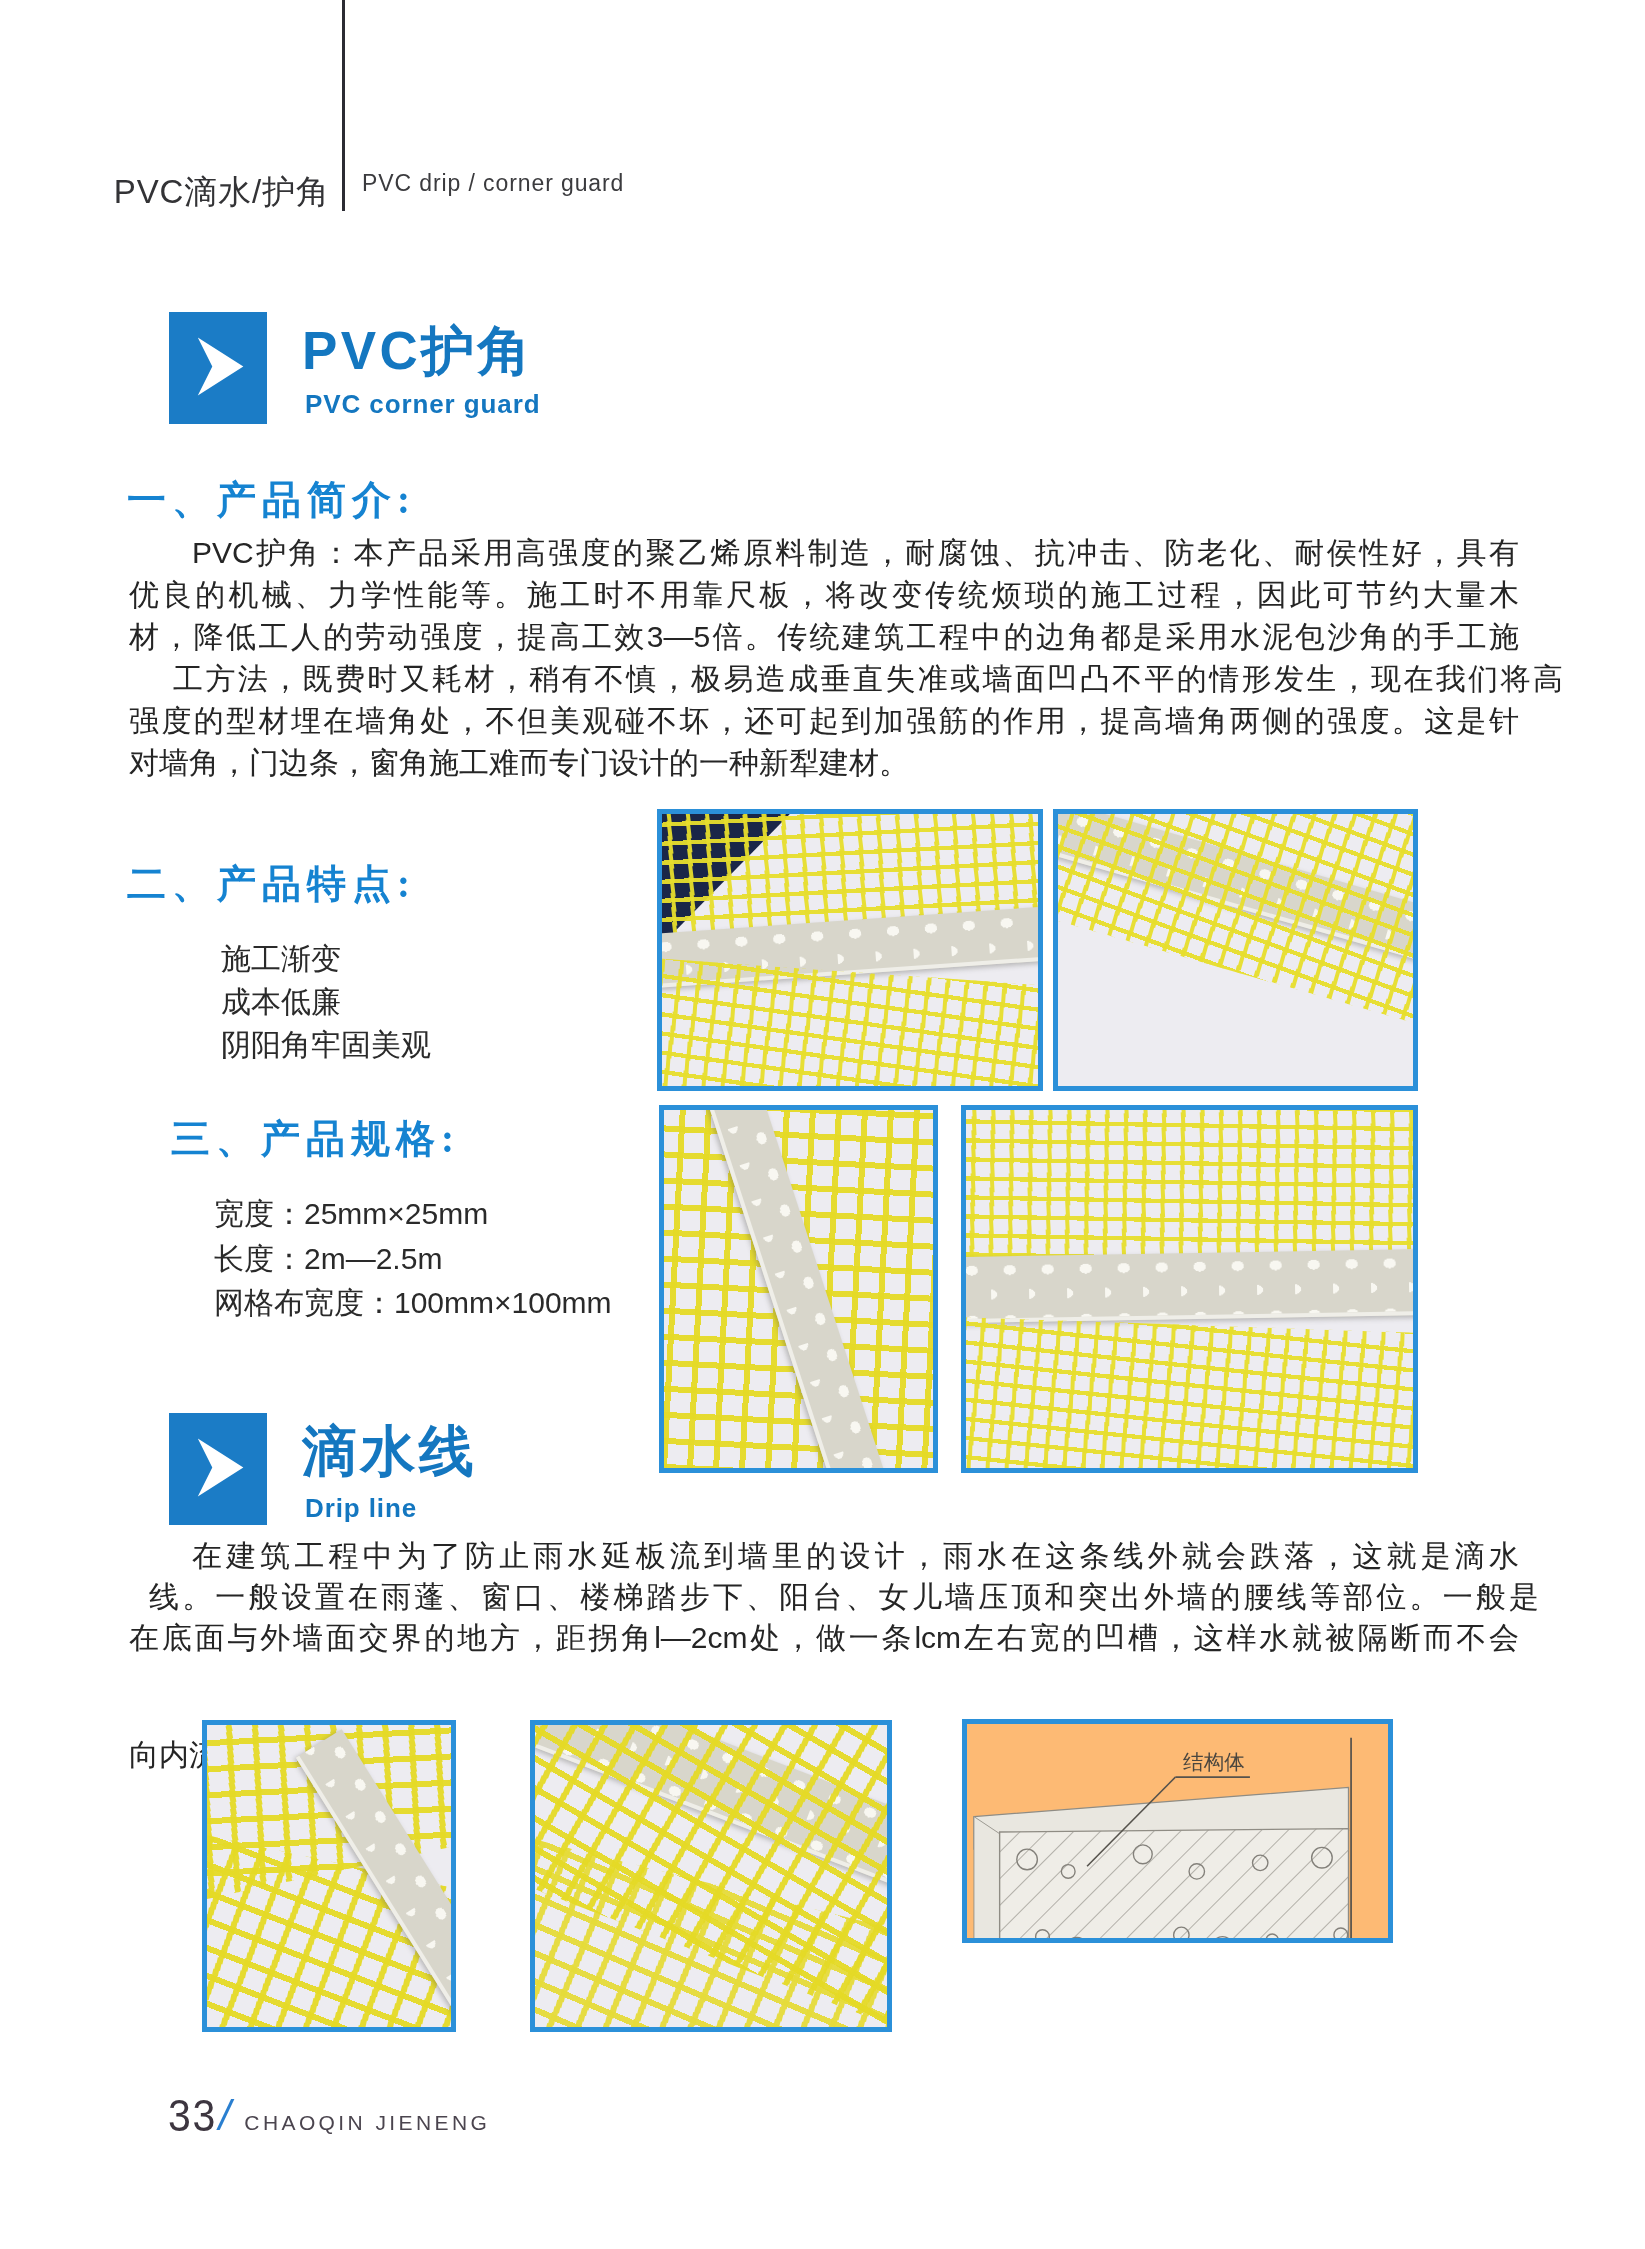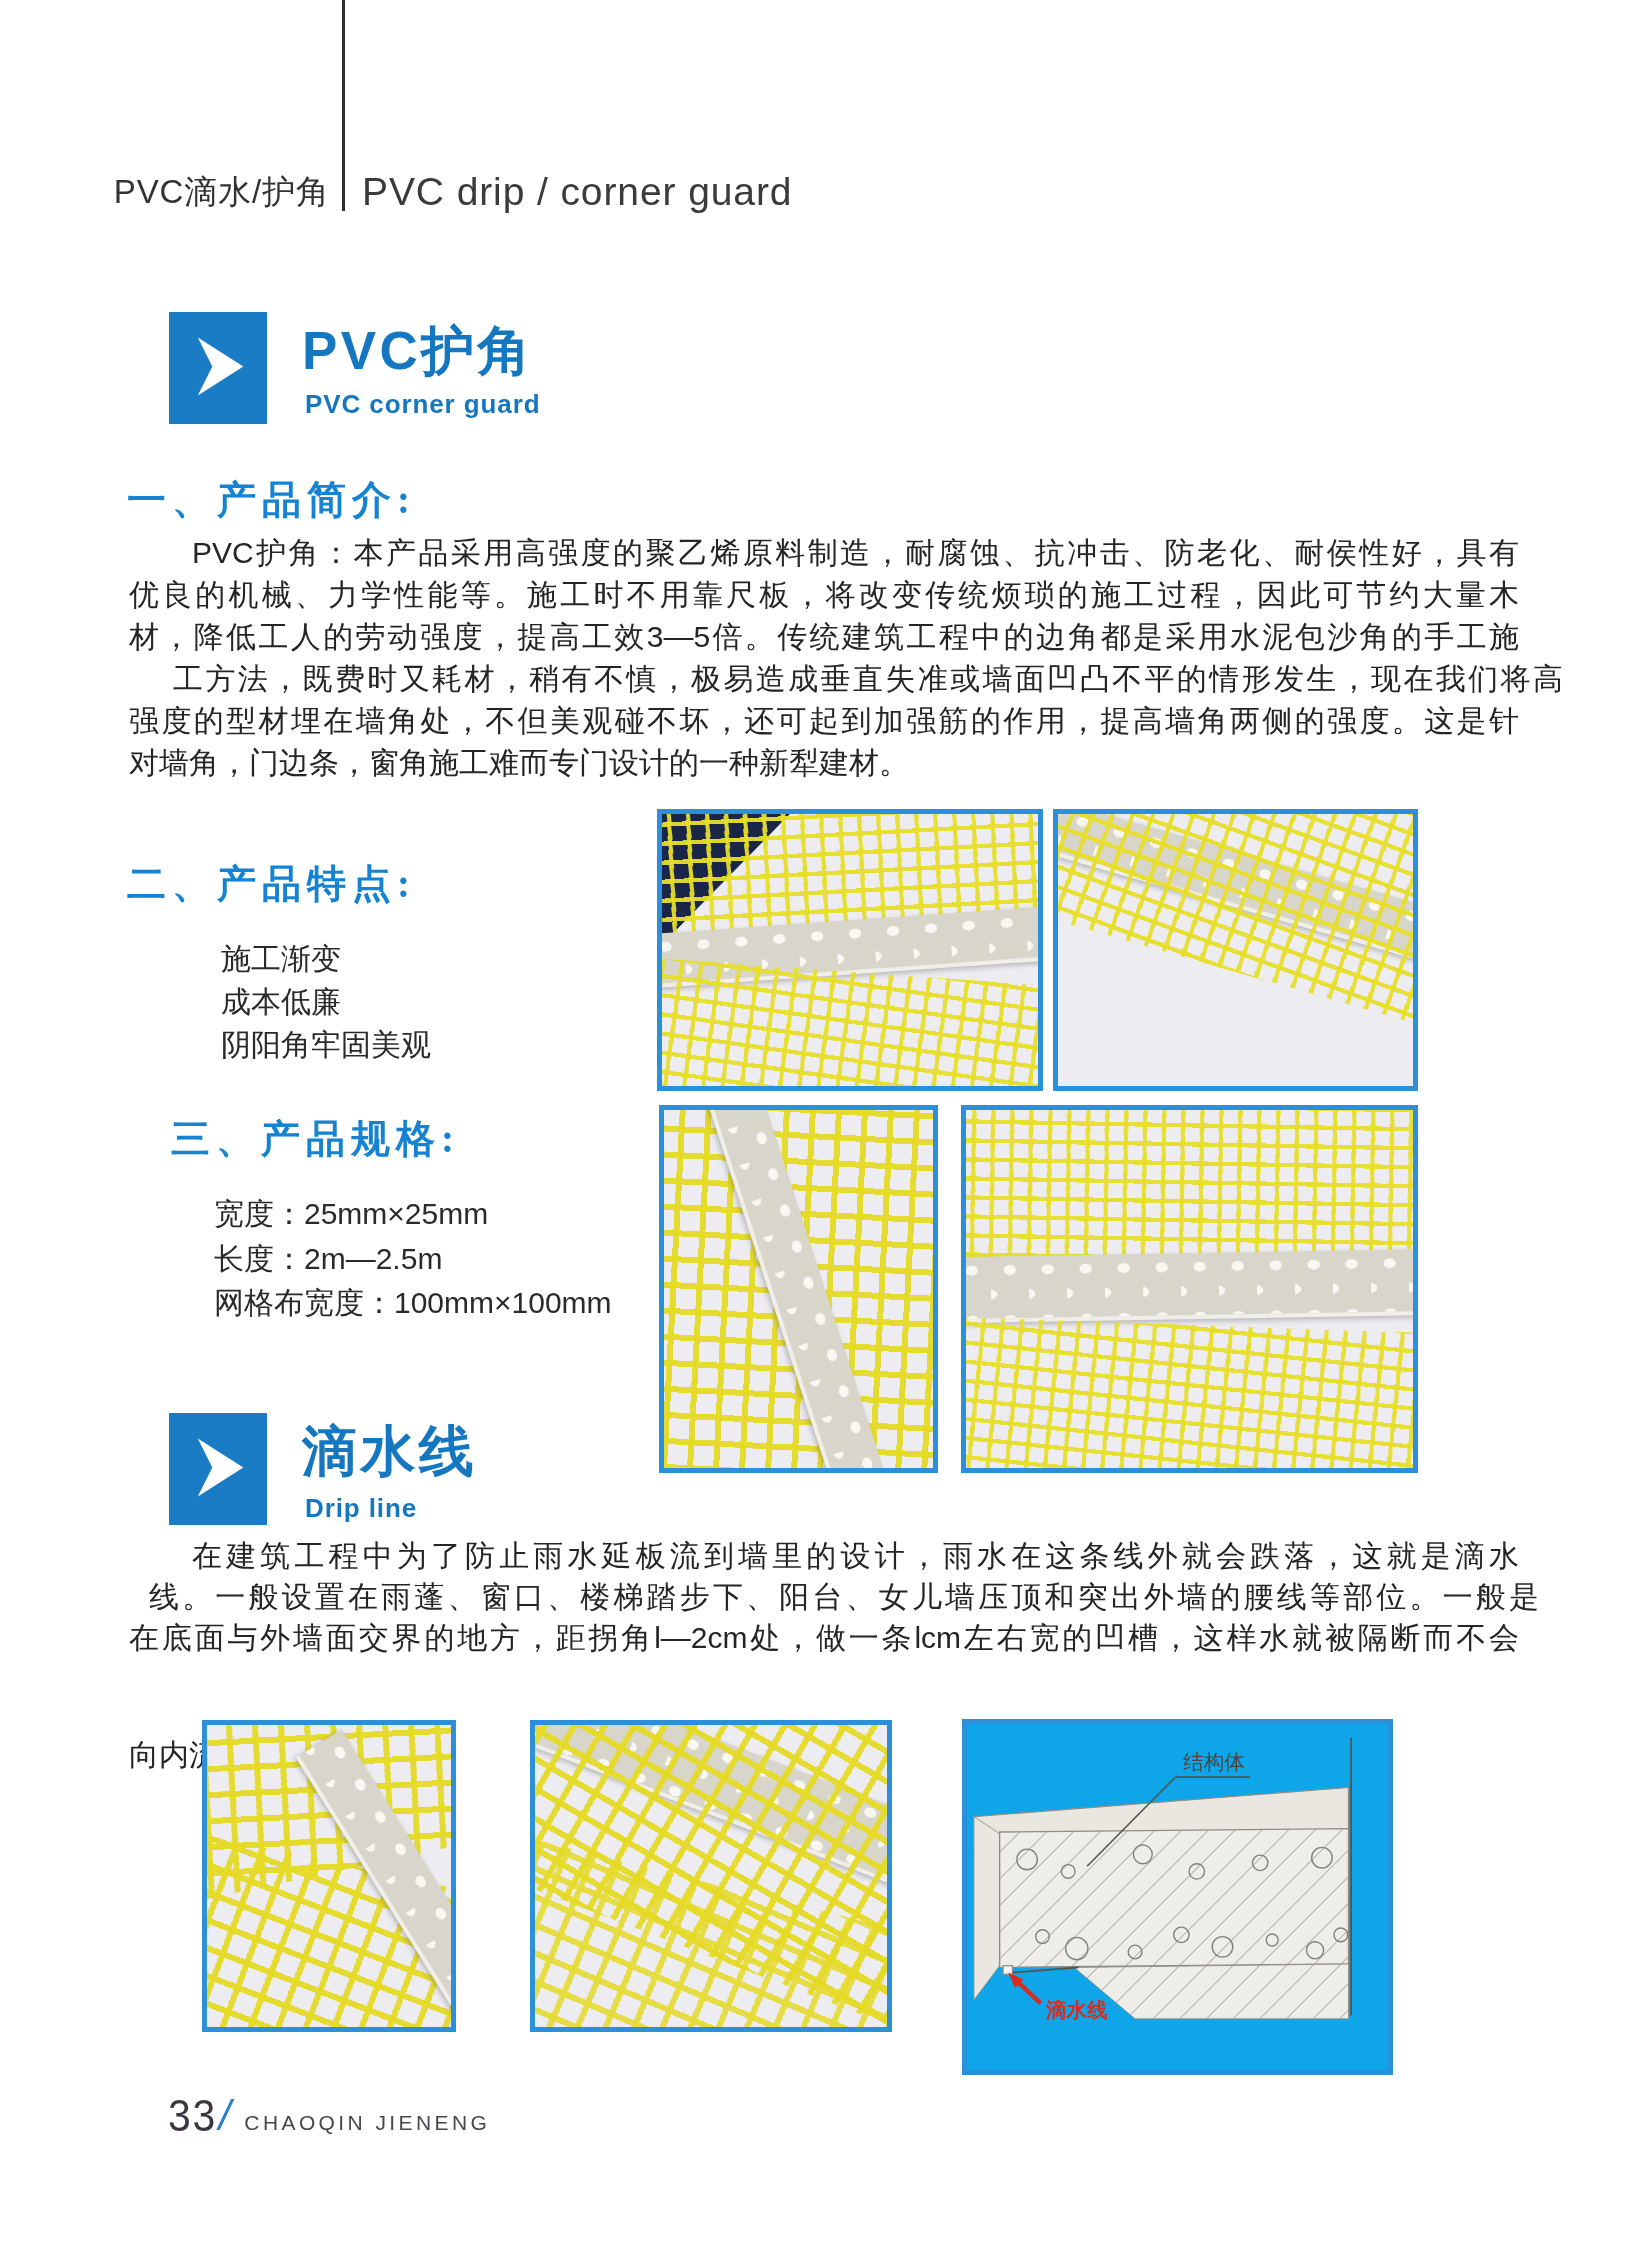--- a/index.html
+++ b/index.html
@@ -3,21 +3,21 @@
 <meta charset="utf-8">
 <style>
   html,body{margin:0;padding:0;background:#ffffff;}
   .page{position:relative;width:1646px;height:2250px;background:#ffffff;overflow:hidden;
         font-family:"Liberation Sans", sans-serif;}
 
   
   .head-rule{position:absolute;left:342px;top:0;width:3.4px;height:211px;background:#2b2b33;}
   .head-zh{position:absolute;left:81px;top:170px;width:249px;text-align:right;
            font-size:33px;color:#333336;letter-spacing:0.9px;}
-  .head-en{position:absolute;left:362px;top:170px;font-size:39px;color:#3b3b3e;letter-spacing:0.9px;}
+  .head-en{position:absolute;left:362px;top:170px;font-size:23px;color:#3b3b3e;letter-spacing:0.9px;}
 
   
   .logo-sq{position:absolute;width:98px;height:112px;background:#1b7cc6;
            display:flex;align-items:center;justify-content:center;}
   .logo-title{position:absolute;font-weight:bold;color:#1477c0;letter-spacing:3.4px;
               font-family:"Liberation Sans", sans-serif;}
   .logo-sub{position:absolute;font-weight:bold;color:#1477c0;font-size:26px;letter-spacing:0.9px;}
 
   
   .sec-title{position:absolute;left:127px;font-size:39px;font-weight:bold;color:#1583d1;
@@ -135,21 +135,21 @@
     <div class="mesh mesh-coarse" style="left:-20%;top:45%;width:130%;height:70%;transform:rotate(12deg);"></div>
     <div class="strip" style="left:8%;top:52%;width:160%;transform:rotate(58deg);"></div>
   </div>
 
   <div class="photo" style="left:530px;top:1720px;width:362px;height:312px;">
     <div class="strip" style="left:-18%;top:8%;width:150%;height:69px;transform:rotate(21deg);"></div>
     <div class="mesh mesh-coarse" style="left:-20%;top:-45%;width:150%;height:120%;transform:rotate(21deg);"></div>
     <div class="mesh mesh-coarse" style="left:-15%;top:55%;width:140%;height:70%;transform:rotate(14deg);opacity:.9;"></div>
   </div>
 
-  <div class="photo" style="left:962px;top:1719px;width:431px;height:356px;background:#0ea5e9;">
+  <div class="photo" style="left:962px;top:1719px;width:431px;height:224px;background:#fdba74;">
     <svg width="421" height="300" viewBox="0 0 491 350">
       <defs>
         <pattern id="hatch" width="22" height="22" patternUnits="userSpaceOnUse" patternTransform="rotate(45)">
           <line x1="0" y1="0" x2="0" y2="22" stroke="#96938b" stroke-width="1.6"></line>
         </pattern>
       </defs>
 
       <polygon points="8,108 445,74 445,124 8,146" fill="#e9e7e0" stroke="#8f8c84" stroke-width="1.5"></polygon>
       <polygon points="8,108 38,128 38,282 8,322" fill="#e9e7e0" stroke="#8f8c84" stroke-width="1"></polygon>
 

